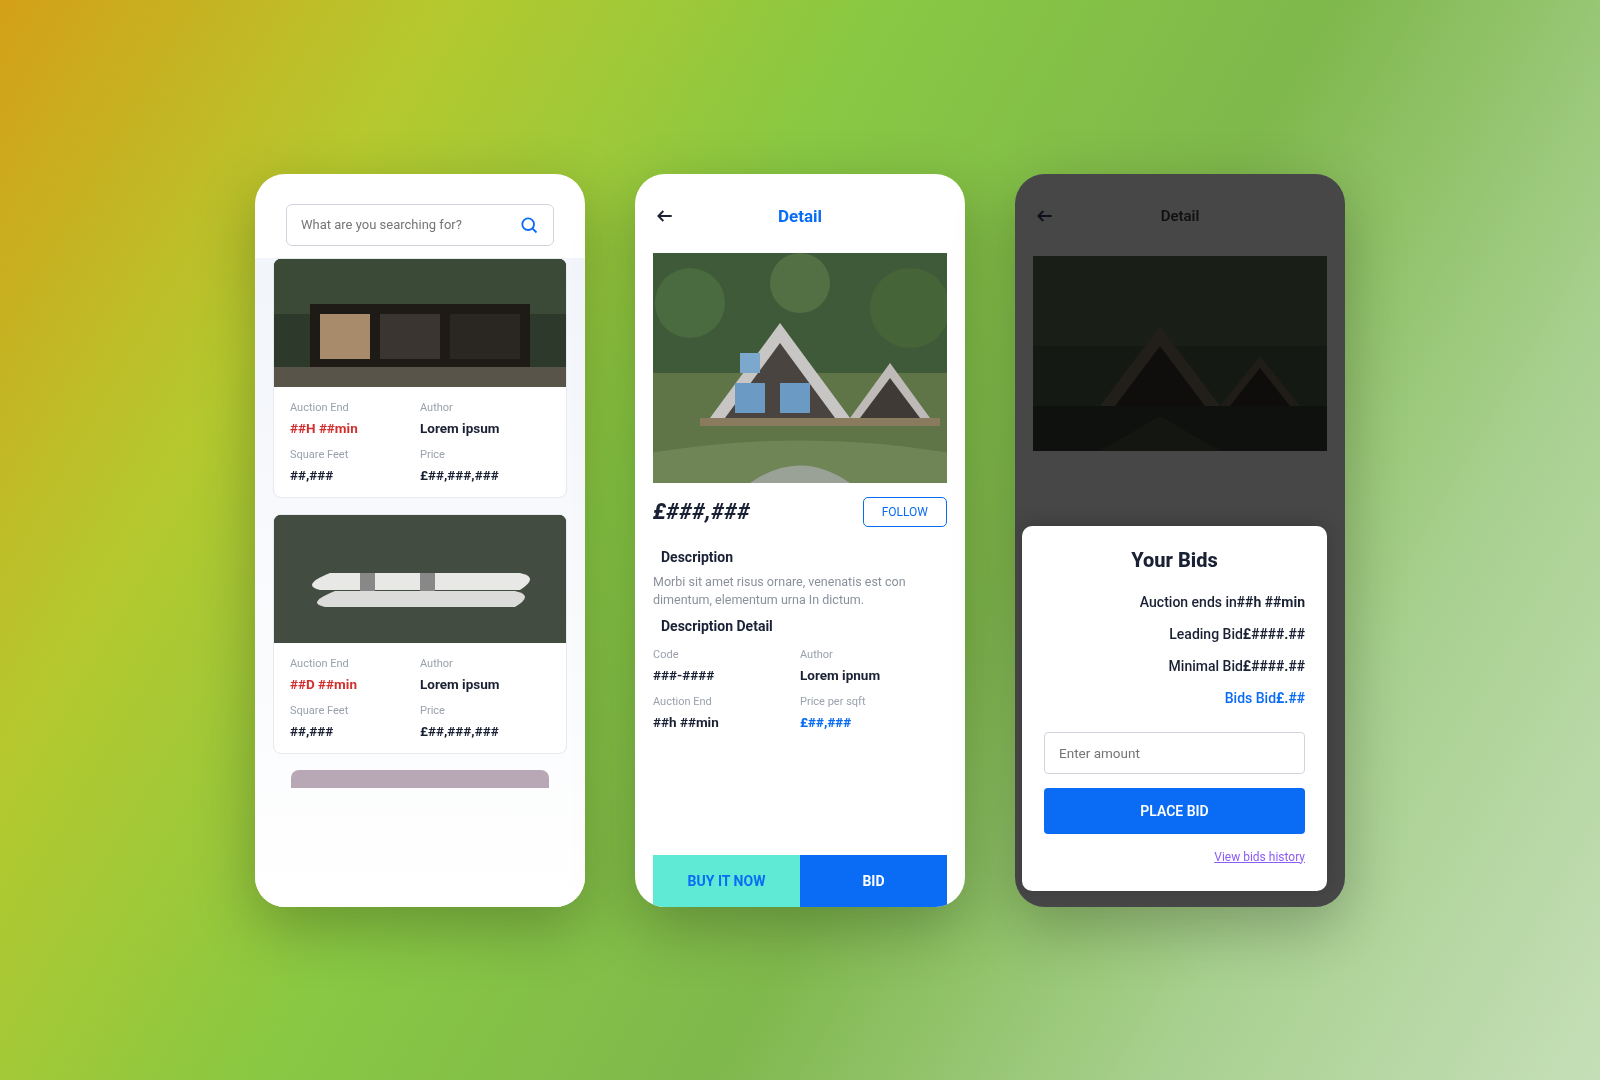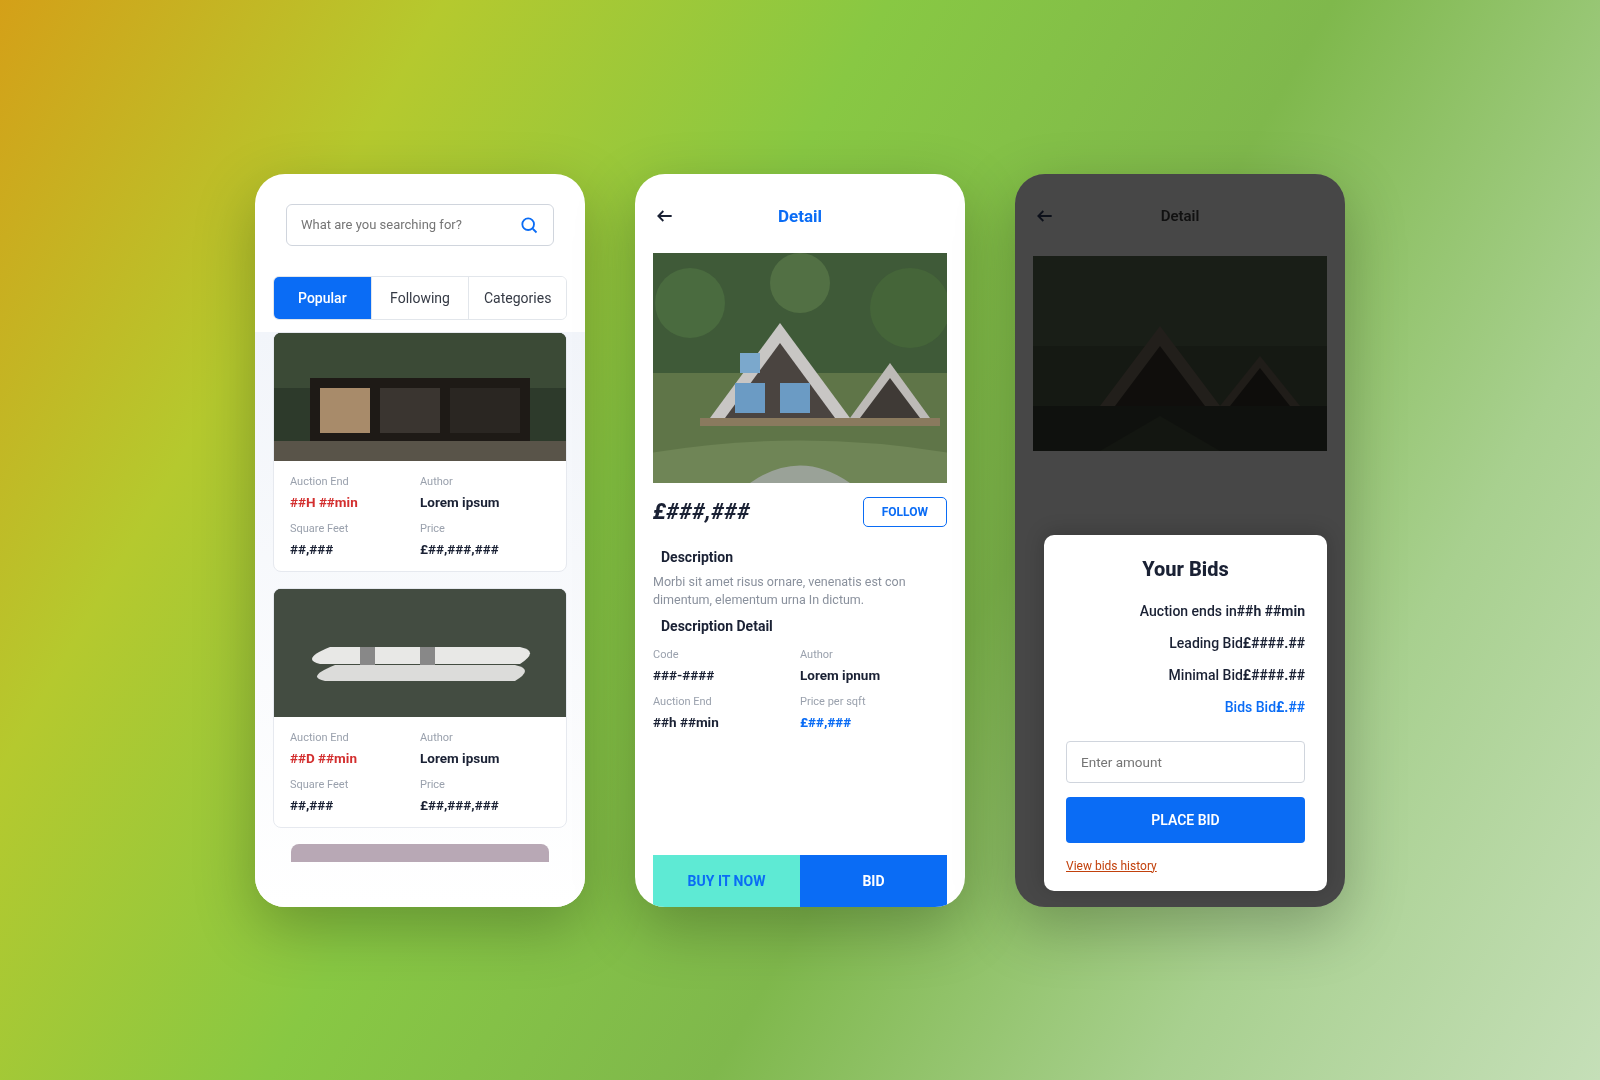--- a/index.html
+++ b/index.html
@@ -29,66 +29,61 @@
 .s1-bottom-peek{height:18px;background:#b8a8b5;border-radius:8px 8px 0 0;margin:0 18px}
 
 
 .s2-head{display:flex;align-items:center;padding:30px 18px 20px}
 .back{width:24px;height:24px;display:flex;align-items:center;justify-content:center;cursor:pointer}
 .s2-title{flex:1;text-align:center;font-size:17px;font-weight:700;color:#0a6cf5;margin-left:-24px}
 .s2-body{flex:1;padding:0 18px;overflow:hidden;display:flex;flex-direction:column}
 .hero{height:230px;border-radius:8px 8px 0 0;background:linear-gradient(#4d5f3e,#6b7d52);margin-top:5px}
 .price-row{display:flex;align-items:center;justify-content:space-between;margin:14px 0}
 .price{font-size:22px;font-weight:800;font-style:italic;color:#1a2134;letter-spacing:.5px}
-.follow-btn{border:1.5px solid #0a6cf5;color:#0a6cf5;font-size:12px;font-weight:700;padding:7px 18px;border-radius:5px;background:#fff;cursor:pointer}
+.follow-btn{border:1.5px solid #0a6cf5;color:#0a6cf5;font-size:12px;font-weight:400;padding:7px 18px;border-radius:5px;background:#fff;cursor:pointer}
 .sec-h{font-size:14px;font-weight:700;color:#1a2134;margin:8px 8px}
 .desc{font-size:12.5px;color:#8a919d;line-height:1.5;}
 .info-grid{display:flex}
 .iblue{color:#0a6cf5;font-weight:800}
 .bottom-bar{display:flex;margin-top:auto}
 .buy-btn{flex:1;text-align:center;padding:18px 0;font-size:14px;font-weight:700;color:#0a6cf5;background:#5eead4;cursor:pointer}
 .bid-btn{flex:1;text-align:center;padding:18px 0;font-size:14px;font-weight:700;color:#fff;background:#0a6cf5;cursor:pointer}
 
 
 .s3-overlay{position:absolute;inset:0;background:rgba(0,0,0,.48)}
 .s3-head{display:flex;align-items:center;padding:30px 18px 20px;position:relative}
 .s3-title{flex:1;text-align:center;font-size:15px;font-weight:600;color:#222;margin-left:-24px}
 .s3-hero{height:195px;margin:8px 18px 0;border-radius:8px;background:#2b3229}
-.sheet{position:absolute;left:29px;right:18px;bottom:16px;background:#fff;border-radius:10px;padding:22px 22px 18px;box-shadow:0 -2px 20px rgba(0,0,0,.2)}
+.sheet{position:absolute;left:7px;right:18px;bottom:16px;background:#fff;border-radius:10px;padding:22px 22px 27px;box-shadow:0 -2px 20px rgba(0,0,0,.2)}
 .sheet-title{text-align:center;font-size:20px;font-weight:800;color:#1a2134;margin-bottom:22px}
 .sheet-row{display:flex;justify-content:flex-end;margin-bottom:16px;font-size:14px}
 .sheet-lbl{color:#1a2134;font-weight:500}
 .sheet-val{color:#1a2134;font-weight:700}
 .sheet-row.blue .sheet-lbl,.sheet-row.blue .sheet-val{color:#0a6cf5}
 .amount-input{width:100%;border:1px solid #d0d5dd;border-radius:4px;padding:12px 14px;font-size:13.5px;color:#888;margin:10px 0 14px}
 .place-bid{width:100%;background:#0a6cf5;color:#fff;border:none;padding:15px 0;font-size:14px;font-weight:600;border-radius:4px;cursor:pointer}
-.history{display:block;text-align:left;font-size:12px;color:#c2410c;text-decoration:underline;margin-top:16px;cursor:pointer}
+.history{display:block;text-align:right;font-size:12px;color:#8b5cf6;text-decoration:underline;margin-top:16px;cursor:pointer}
 
 
 .house-svg{width:100%;height:100%;display:block}
 </style>
 </head>
 <body>
 
 <div class="phone">
   <div class="s1-top">
     <div class="search">
       <input placeholder="What are you searching for?" style="">
       <span class="search-icon">
         <svg width="20" height="20" viewBox="0 0 24 24" fill="none" stroke="#0a6cf5" stroke-width="2.2">
             <circle cx="11" cy="11" r="7"></circle>
             <line x1="21" y1="21" x2="16.5" y2="16.5"></line>
           </svg>
       </span>
     </div>
-  </div>
-  <div class="tabs">
-    <div class="tab active">Popular</div>
-    <div class="tab">Following</div>
-    <div class="tab">Categories</div>
   </div>
   <div class="s1-body">
     <div class="card">
       <div class="card-img">
         <svg class="house-svg" viewBox="0 0 300 128" preserveAspectRatio="xMidYMid slice">
             <rect width="300" height="128" fill="#2d3a2b"></rect>
             <rect x="0" y="0" width="300" height="55" fill="#3b4a36"></rect>
             <rect x="40" y="45" width="220" height="65" fill="#1e1a16"></rect>
             <rect x="50" y="55" width="50" height="45" fill="#a88b6a"></rect>
             <rect x="110" y="55" width="60" height="45" fill="#3a3530"></rect>

